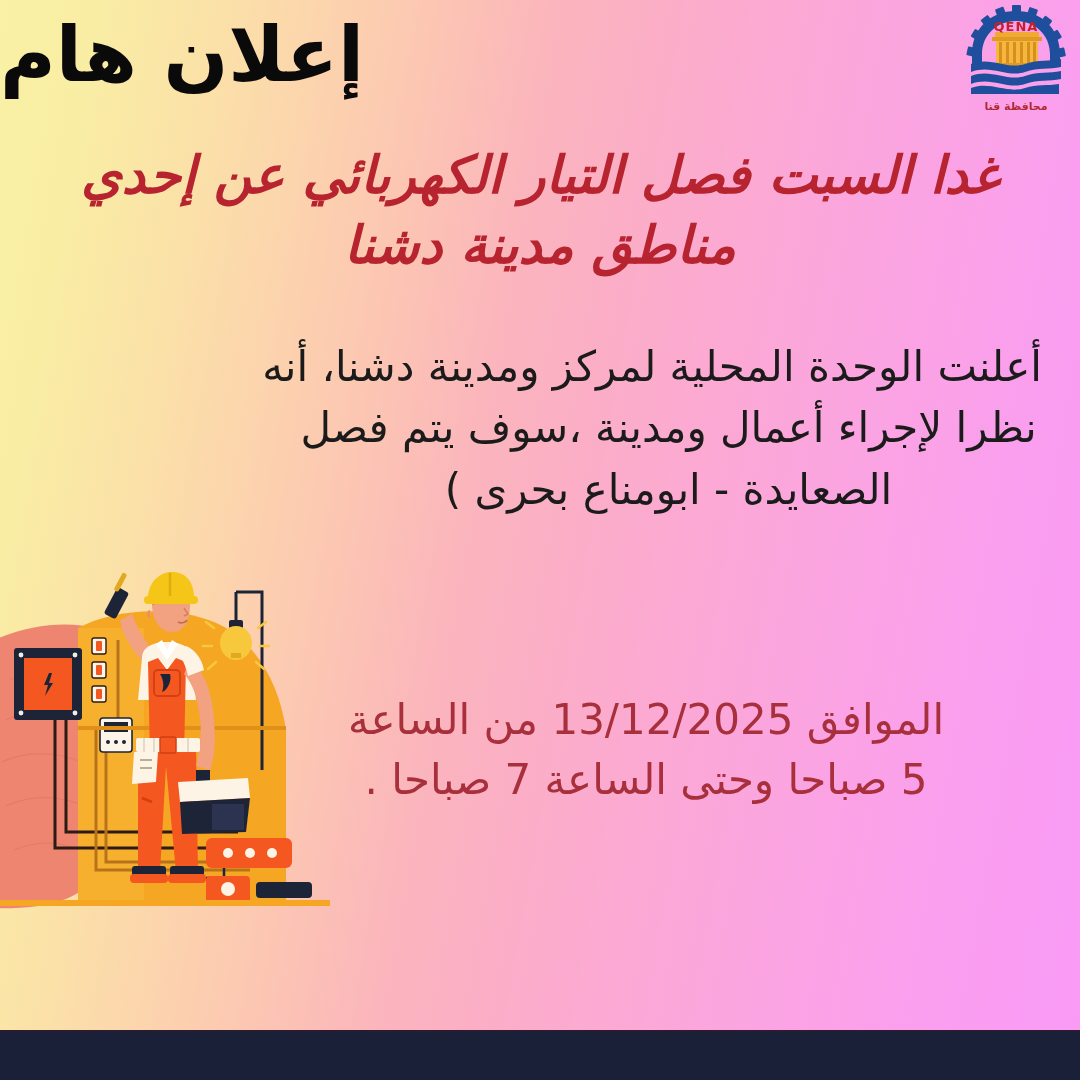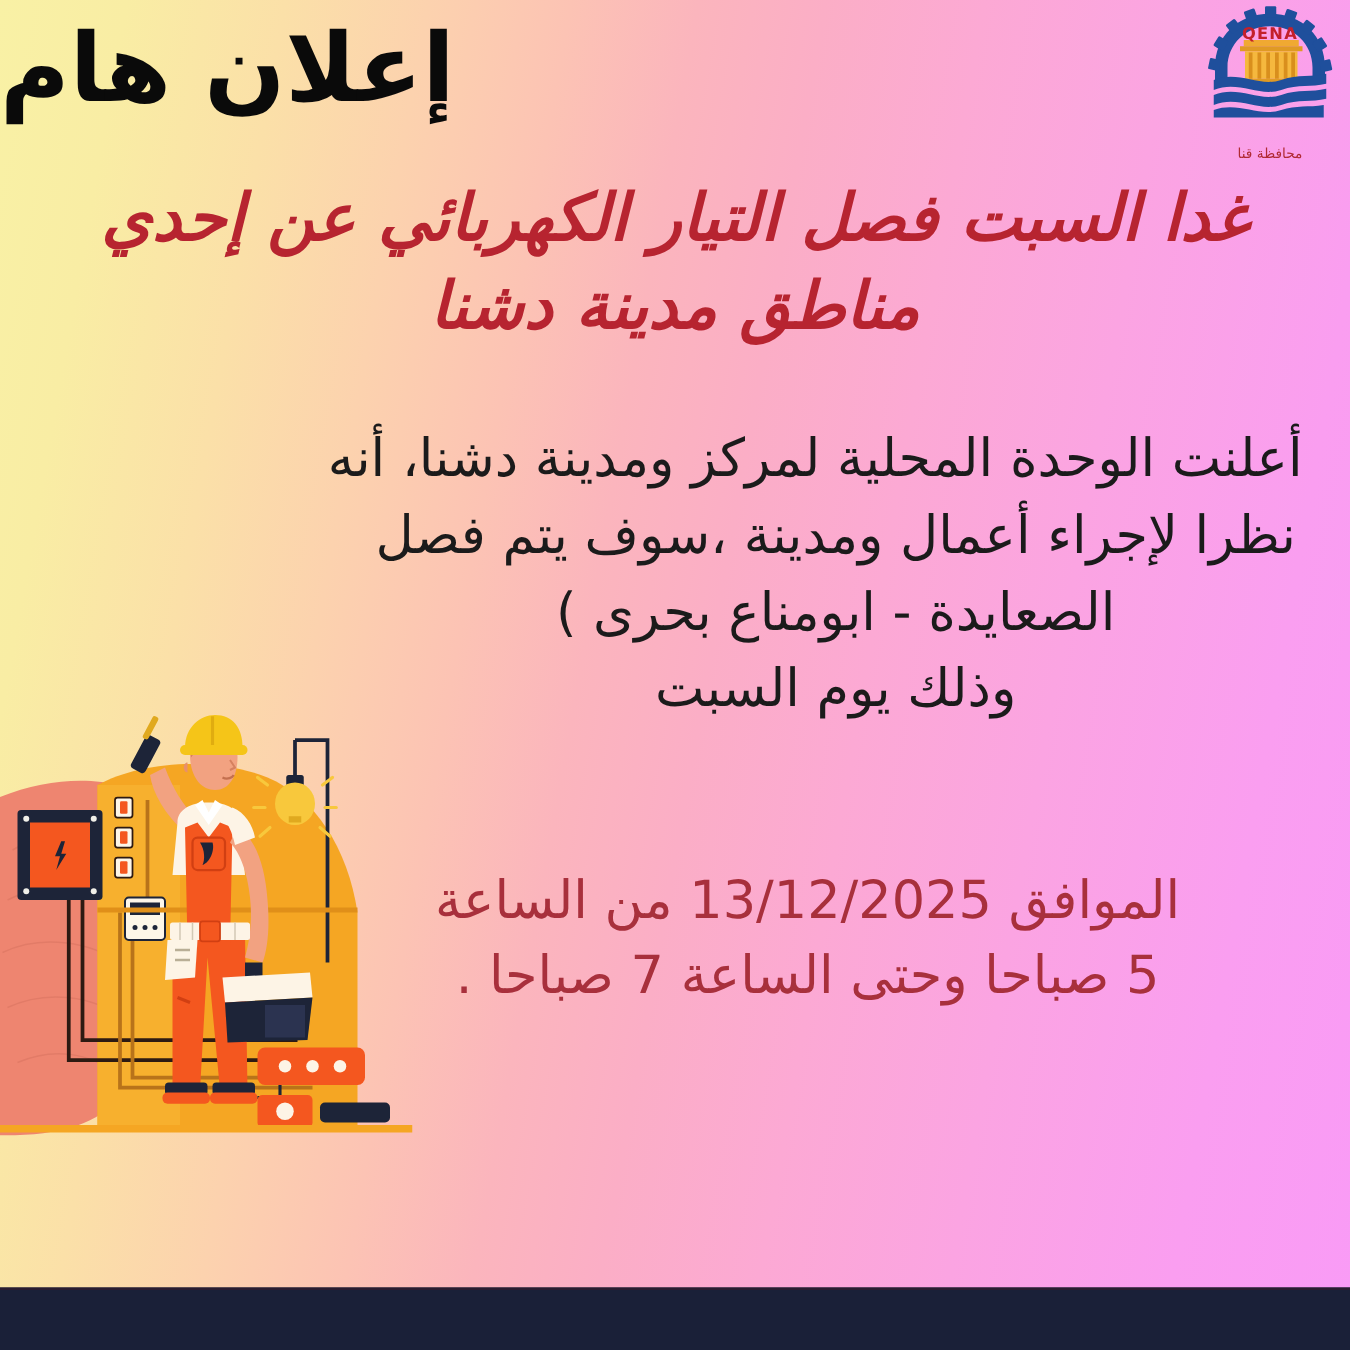--- a/index.html
+++ b/index.html
@@ -51,23 +51,23 @@
     height: 126px;
     text-align: center;
   }
   #logo-mark {
     position: relative;
     width: 102px;
     height: 96px;
     margin: 0 auto;
   }
   .logo-caption {
-    margin-top: 17px;
+    margin-top: 1px;
     font-size: 11px;
-    font-weight: normal;
+    font-weight: bold;
     color: #b02a33;
     letter-spacing: .5px;
     line-height: 1;
   }
 
   
   #main-title {
     position: absolute;
     top: 14px;
     left: 0;
@@ -184,21 +184,20 @@
 
   <div id="sub-title">
     <span class="line">غدا السبت فصل التيار الكهربائي عن إحدي</span>
     <span class="line">مناطق مدينة دشنا</span>
   </div>
 
   <div id="body-block">
     <span class="line">أعلنت الوحدة المحلية لمركز ومدينة دشنا، أنه</span>
     <span class="line">نظرا لإجراء أعمال ومدينة ،سوف يتم فصل</span>
     <span class="line">الصعايدة - ابومناع بحرى  )</span>
-    <span class="line">وذلك يوم السبت</span>
   </div>
 
   <div id="time-block">
     <span class="line">الموافق 13/12/2025 من الساعة</span>
     <span class="line">5 صباحا وحتى الساعة 7 صباحا .</span>
   </div>
 
   <div id="illustration">
     <svg viewBox="0 0 330 345" width="330" height="345">
 

